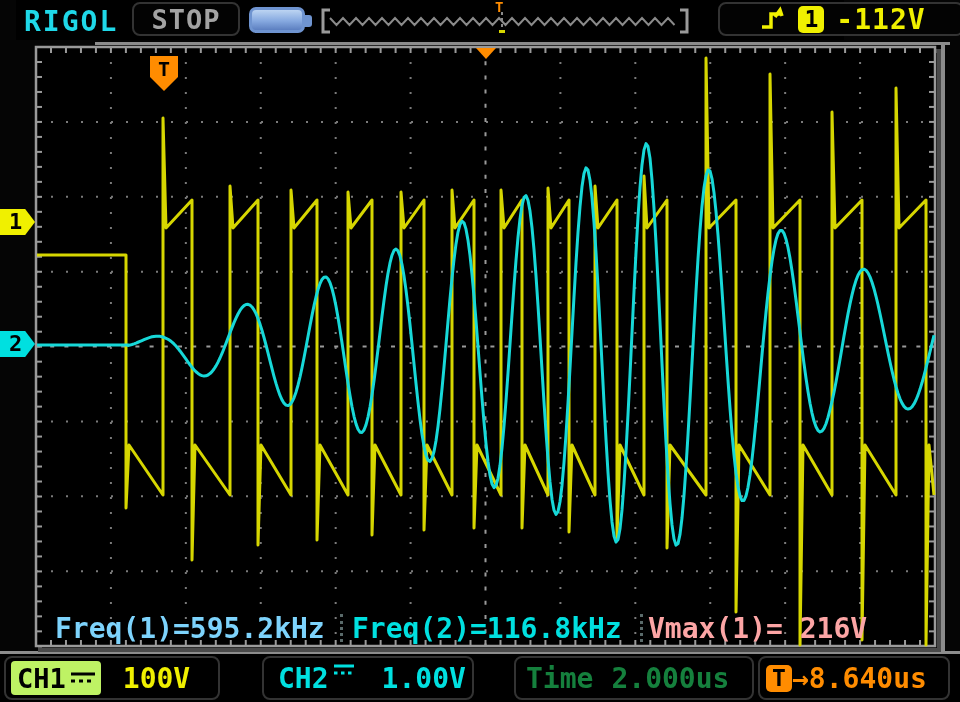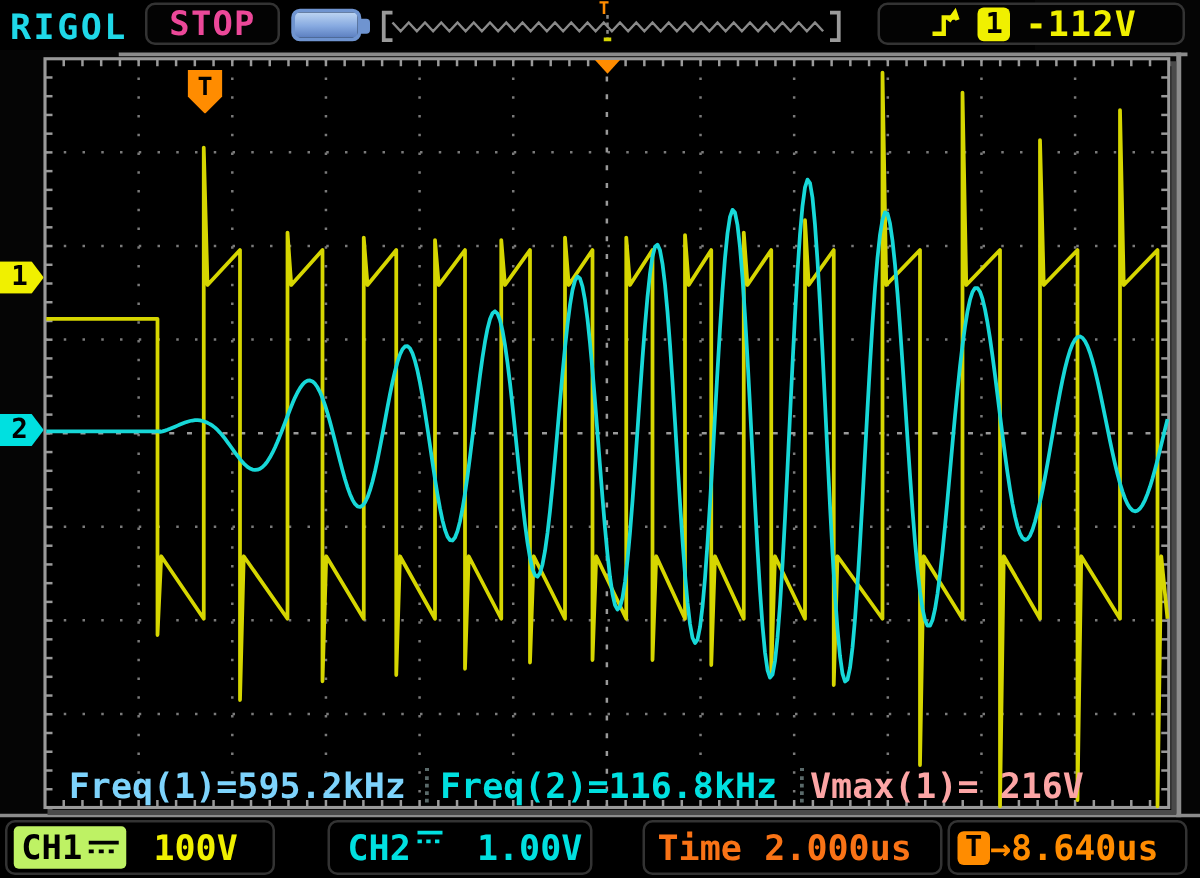--- a/index.html
+++ b/index.html
@@ -2,25 +2,25 @@
 <html><head>
 <meta charset="utf-8">
 <style>
   html,body{margin:0;padding:0;background:#000;}
   #scope{
     position:relative;width:960px;height:702px;background:#050505;overflow:hidden;
     font-family:"DejaVu Sans Mono","Liberation Mono",monospace;font-weight:bold;
     -webkit-font-smoothing:none;
   }
   
-  #header{position:absolute;left:0;top:0;width:828px;height:40px;background:#000;}
+  #header{position:absolute;left:16px;top:0;width:828px;height:40px;background:#000;}
   #brand{position:absolute;left:8px;top:5px;font-size:28px;color:#1fd8e8;letter-spacing:2px;}
   .hbox{position:absolute;top:2px;height:34px;background:#030303;border:2px solid #333;border-radius:8px;box-sizing:border-box;display:flex;align-items:center;justify-content:center;}
   #stop-box{left:116px;width:108px;}
-  #stop-box span{color:#ec4899;font-size:27px;letter-spacing:1px;}
+  #stop-box span{color:#a3a3a3;font-size:27px;letter-spacing:1px;}
   #battery{position:absolute;left:233px;top:7px;width:56px;height:26px;border:3px solid #6f94d0;border-radius:7px;background:linear-gradient(#bcd4f2,#86a9e0 55%,#5c7fc0);box-sizing:border-box;}
   #battery:after{content:"";position:absolute;right:-10px;top:5px;width:8px;height:12px;background:#6f94d0;border-radius:0 3px 3px 0;}
   #preview{position:absolute;left:302px;top:2px;width:374px;height:38px;}
   #preview-t{position:absolute;left:177px;top:-3px;color:#ff8c00;font-size:14px;}
   #trig-box{left:702px;width:246px;}
   #trig-box .edge-ic{margin:0 10px 0 2px;}
   .chip{display:inline-block;min-width:26px;height:27px;line-height:27px;text-align:center;border-radius:5px;font-size:23px;color:#000;}
   .chip.yel{background:#f0f000;}
   .chip.org{background:#ff8c00;}
   #trig-level{color:#f0f000;font-size:28px;margin-left:12px;letter-spacing:1px;}
@@ -40,21 +40,21 @@
   .meas-sep{position:absolute;top:2px;height:28px;border-left:3px dotted #5a6a6a;}
   
   #footer{position:absolute;left:0;top:654px;width:960px;height:48px;background:#000;}
   .fbox{position:absolute;top:2px;height:44px;background:#000;border:2px solid #333;border-radius:8px;box-sizing:border-box;display:flex;align-items:center;}
   #ch1-box{left:4px;width:216px;}
   #ch1-tag{display:flex;align-items:center;background:#bef264;color:#000;border-radius:4px;margin-left:5px;padding:1px 4px 1px 6px;font-size:27px;height:32px;}
   #ch1-scale{color:#f0f000;font-size:28px;margin-left:22px;text-align:right;}
   #ch2-box{left:262px;width:212px;color:#00e0e0;}
   #ch2-name{font-size:28px;margin-left:14px;display:flex;align-items:flex-start;}
   #ch2-scale{font-size:28px;margin-left:26px;}
-  #time-box{left:514px;width:240px;color:#f97316;font-size:28px;}
+  #time-box{left:514px;width:240px;color:#15803d;font-size:28px;}
   #time-box .lbl{margin-left:10px;}
   #time-box .val{margin-left:18px;}
   #trigoff-box{left:758px;width:192px;color:#ff8c00;}
   #trigoff-box .chip{margin-left:6px;}
   #trigoff-box .val{font-size:28px;letter-spacing:0;}
   .coupling-ic{margin-left:3px;}
 </style>
 </head>
 <body>
 

